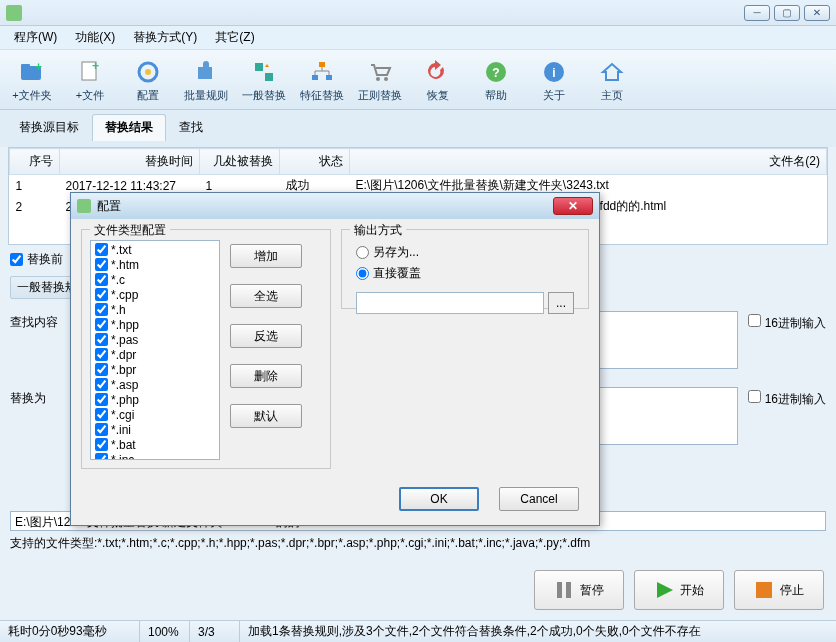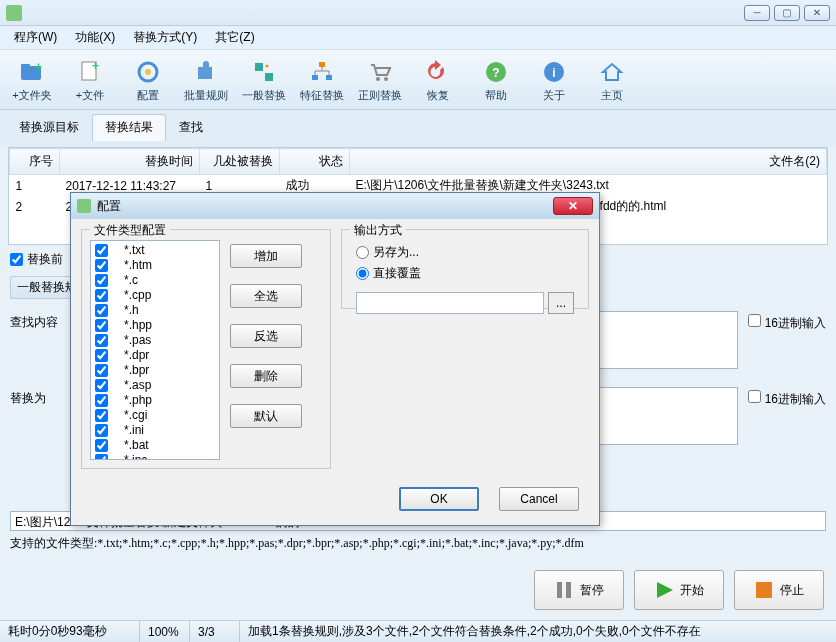--- a/index.html
+++ b/index.html
@@ -14,59 +14,59 @@
 .menubar { height: 24px; background: #e6f2fb; display: flex; align-items: center; padding: 0 6px; gap: 2px; border-bottom: 1px solid #cfdfec; }
 .menu-item { padding: 2px 8px; cursor: pointer; }
 
 .toolbar { background: linear-gradient(#f2f8fd,#dbeaf5); padding: 6px 8px 4px; display: flex; gap: 10px; border-bottom: 1px solid #b8cdde; }
 .tool-btn { display: flex; flex-direction: column; align-items: center; width: 48px; cursor: pointer; padding: 2px; }
 .tool-icon { width: 28px; height: 28px; display: flex; align-items: center; justify-content: center; margin-bottom: 2px; }
 .tool-label { font-size: 11px; color: #1a3a5a; white-space: nowrap; }
 
 .tabs { display: flex; padding: 4px 6px 6px; background: #e0edf7; gap: 0; }
 .tab { padding: 4px 12px; background: #e0edf7; border: 1px solid transparent; cursor: pointer; font-size: 12px; }
-.tab.active { background: #f5f9fc; border: 1px solid #b8cdde; border-bottom: none; border-radius: 3px 3px 0 0; }
+.tab.active { background: #f5f9fc; border: 1px solid #b8cdde; border-bottom: none; border-radius: 3px 3px 0 0; font-weight: bold; }
 
 .results { background: #fff; border: 1px solid #b8cdde; margin: 0 8px; height: 98px; overflow: auto; }
 .results table { width: 100%; border-collapse: collapse; }
 .results th { background: linear-gradient(#f7fbfe,#e6eef6); border: 1px solid #cfdfec; padding: 4px 6px; text-align: right; font-weight: normal; }
 .results td { padding: 2px 6px; }
 
 .options { padding: 6px 10px; }
 .chk-row { display: flex; align-items: center; gap: 4px; margin-bottom: 4px; }
 
 .section-label { background: linear-gradient(#e6f0f8,#d8e6f0); border: 1px solid #b8cdde; border-radius: 2px; padding: 2px 6px; display: inline-block; margin: 4px 0; }
 
 .field-row { display: flex; align-items: flex-start; margin: 2px 10px; gap: 4px; }
 .field-label { width: 60px; padding-top: 3px; }
 .text-box { flex: 1; background: #fff; border: 1px solid #9fb8cd; height: 58px; padding: 2px 4px; }
 .hex-chk { margin-left: 6px; white-space: nowrap; padding-top: 3px; }
 
 .path-display { background: #fff; border: 1px solid #9fb8cd; margin: 4px 10px; padding: 2px 4px; height: 20px; }
-.support-text { margin: 2px 10px; font-size: 12px; font-family: Liberation Serif, serif; }
+.support-text { margin: 2px 10px; font-size: 12px; }
 
 .action-bar { position: absolute; right: 12px; bottom: 32px; display: flex; gap: 10px; }
 .action-btn { width: 90px; height: 40px; background: linear-gradient(#fdfdfd,#e8e8e8); border: 1px solid #aaa; border-radius: 3px; display: flex; align-items: center; justify-content: center; gap: 6px; cursor: pointer; }
 .action-btn .icon { width: 20px; height: 20px; }
 
 .statusbar { position: absolute; bottom: 0; left: 0; right: 0; height: 22px; background: linear-gradient(#eef5fb,#dce9f5); border-top: 1px solid #b8cdde; display: flex; align-items: flex-start; }
 .status-seg { border-right: 1px solid #b8cdde; padding: 0 8px; height: 100%; display: flex; align-items: center; }
 
 
 .backdrop { position: absolute; inset: 0; }
 .dialog { position: absolute; left: 70px; top: 192px; width: 530px; background: #f0f0f0; border: 1px solid #5a7da0; box-shadow: 2px 2px 8px rgba(0,0,0,0.3); }
 .dlg-title { height: 26px; background: linear-gradient(#e6f2fb,#bcd6ea); display: flex; align-items: center; padding: 0 6px; }
 .dlg-title .app-icon { width: 14px; height: 14px; background: #7fc97f; border-radius: 2px; margin-right: 6px; }
 .dlg-close { margin-left: auto; width: 40px; height: 18px; background: linear-gradient(#e67,#c23); border: 1px solid #a02020; border-radius: 3px; display: flex; align-items: center; justify-content: center; color: #fff; font-weight: bold; cursor: pointer; }
 .dlg-body { padding: 10px; display: flex; gap: 10px; }
 .fieldset { border: 1px solid #c8c8c8; padding: 10px 8px 8px; position: relative; }
 .fieldset .legend { position: absolute; top: -8px; left: 8px; background: #f0f0f0; padding: 0 4px; }
 .fs-left { width: 250px; height: 240px; display: flex; gap: 10px; }
 .type-list { width: 130px; height: 220px; background: #fff; border: 1px solid #9fb8cd; overflow-y: scroll; padding: 2px; }
-.type-item { display: flex; align-items: center; gap: 16px; padding: 0 2px; line-height: 15px; }
+.type-item { display: flex; align-items: flex-start; gap: 3px; padding: 0 2px; line-height: 15px; }
 .btn-col { display: flex; flex-direction: column; gap: 16px; padding-top: 4px; }
 .dlg-btn { width: 72px; height: 24px; background: linear-gradient(#fdfdfd,#e4e4e4); border: 1px solid #999; border-radius: 2px; cursor: pointer; }
 .dlg-btn.focus { border: 2px solid #3a7ec0; }
 .fs-right { flex: 1; height: 80px; }
 .radio-row { display: flex; align-items: center; gap: 4px; margin: 4px 6px; }
 .saveas-row { display: flex; gap: 4px; padding: 6px; }
 .saveas-input { flex: 1; height: 22px; background: #fff; border: 1px solid #9fb8cd; }
 .browse-btn { width: 26px; height: 22px; border: 1px solid #999; background: #eee; cursor: pointer; }
 .dlg-footer { display: flex; justify-content: flex-end; gap: 20px; padding: 8px 20px 14px; }
 

